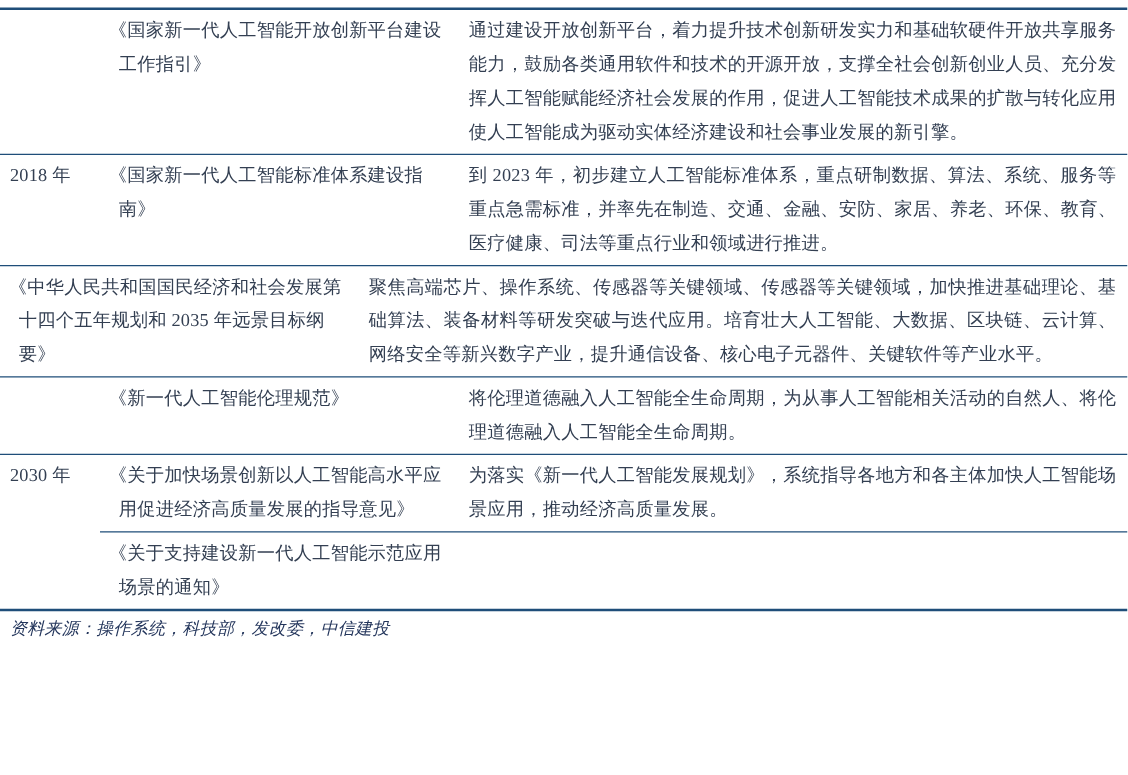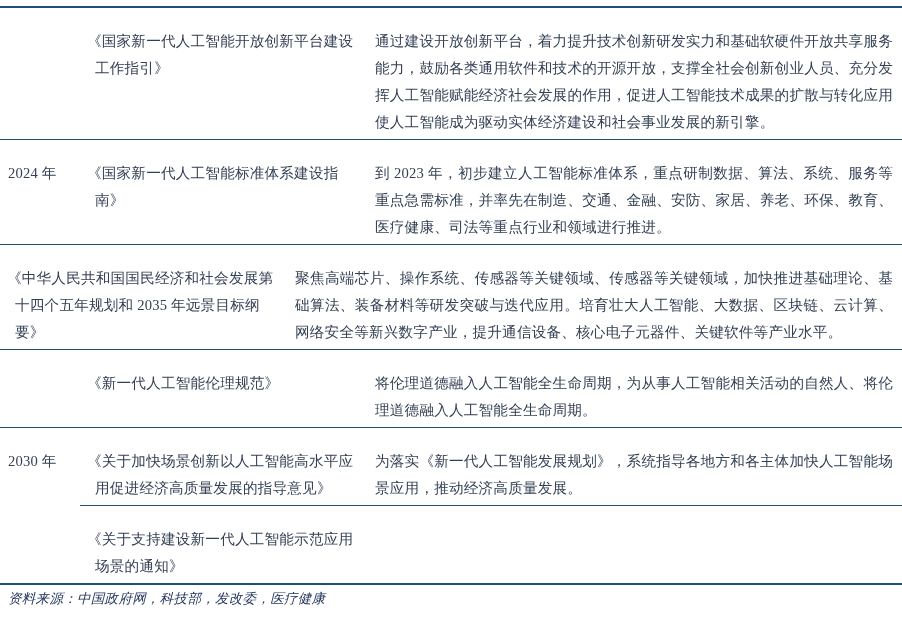--- a/index.html
+++ b/index.html
@@ -31,21 +31,21 @@
   .row.full  { border-bottom: 1px solid var(--rule); }
   .row.thick { border-bottom: 2px solid var(--rule); }
   .cell-group {
     flex: 1;
     display: flex;
     align-items: stretch;
   }
   .row.partial .cell-group { border-bottom: 1px solid var(--rule); }
   .cell {
     box-sizing: border-box;
-    padding-top: 20px;
+    padding-top: 4px;
     padding-bottom: 3px;
     font-size: 14.6px;
     line-height: 27px;
     color: var(--text);
     letter-spacing: 0.2px;
   }
   .year {
     width: 80px;
     padding-left: 8px;
     flex: 0 0 80px;
@@ -79,21 +79,21 @@
 
     <div class="row full">
       <div class="cell year"></div>
       <div class="cell-group">
         <div class="cell policy">《国家新一代人工智能开放创新平台建设工作指引》</div>
         <div class="cell desc">通过建设开放创新平台，着力提升技术创新研发实力和基础软硬件开放共享服务能力，鼓励各类通用软件和技术的开源开放，支撑全社会创新创业人员、充分发挥人工智能赋能经济社会发展的作用，促进人工智能技术成果的扩散与转化应用使人工智能成为驱动实体经济建设和社会事业发展的新引擎。</div>
       </div>
     </div>
 
     <div class="row full">
-      <div class="cell year">2024 年</div>
+      <div class="cell year">2018 年</div>
       <div class="cell-group">
         <div class="cell policy">《国家新一代人工智能标准体系建设指南》</div>
         <div class="cell desc">到 2023 年，初步建立人工智能标准体系，重点研制数据、算法、系统、服务等重点急需标准，并率先在制造、交通、金融、安防、家居、养老、环保、教育、医疗健康、司法等重点行业和领域进行推进。</div>
       </div>
     </div>
 
     <div class="row partial">
       <div class="cell-group">
         <div class="cell policy">《中华人民共和国国民经济和社会发展第十四个五年规划和 2035 年远景目标纲要》</div>
         <div class="cell desc">聚焦高端芯片、操作系统、传感器等关键领域、传感器等关键领域，加快推进基础理论、基础算法、装备材料等研发突破与迭代应用。培育壮大人工智能、大数据、区块链、云计算、网络安全等新兴数字产业，提升通信设备、核心电子元器件、关键软件等产业水平。</div>
@@ -118,14 +118,14 @@
 
     <div class="row thick">
       <div class="cell year"></div>
       <div class="cell-group">
         <div class="cell policy">《关于支持建设新一代人工智能示范应用场景的通知》</div>
       </div>
     </div>
 
   </div>
 
-  <div class="source-note">资料来源：中国政府网，科技部，发改委，医疗健康</div>
+  <div class="source-note">资料来源：操作系统，科技部，发改委，中信建投</div>
 </div>
 
 </body></html>

